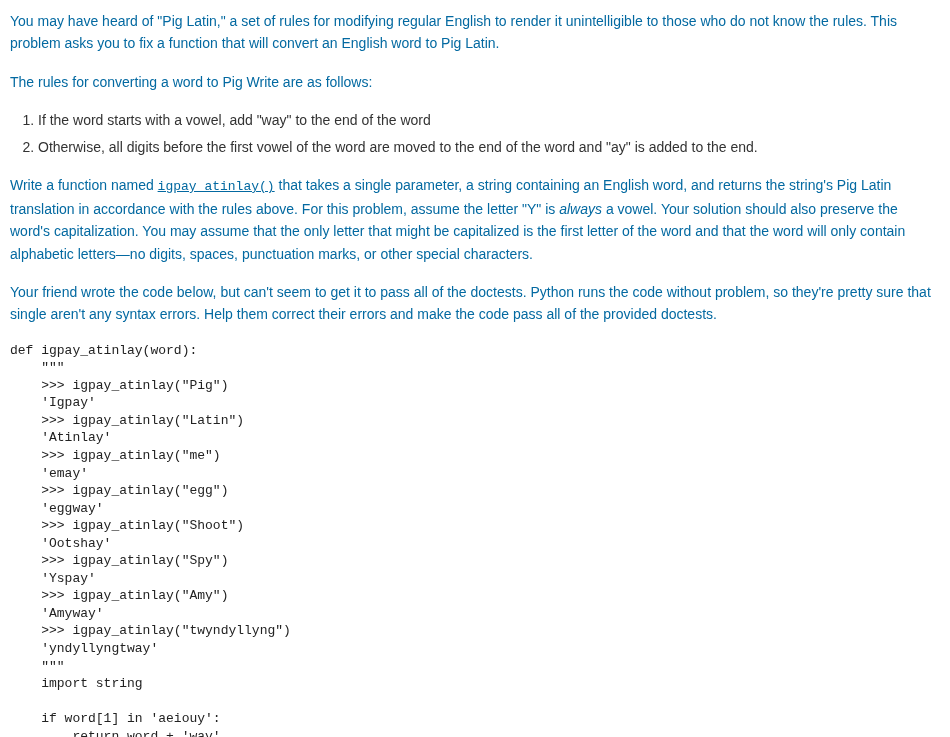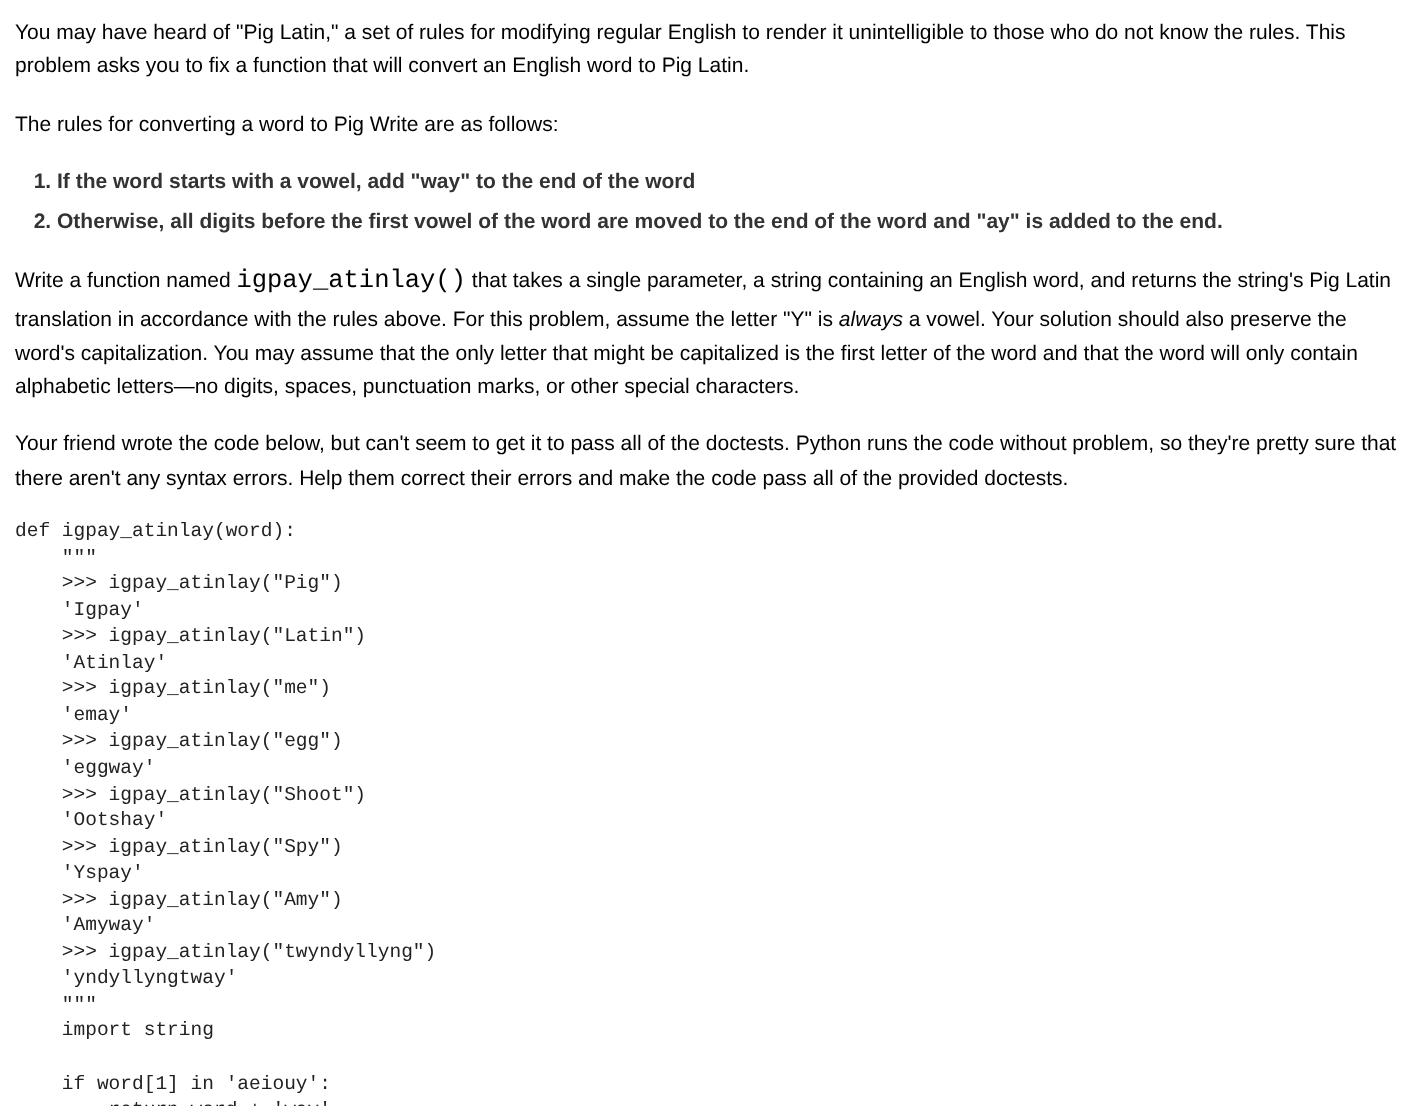--- a/index.html
+++ b/index.html
@@ -7,35 +7,35 @@
     font-size: 14px;
     line-height: 1.6;
     color: #24292e;
     background: #ffffff;
     margin: 0;
     padding: 10px 10px 20px 10px;
     width: 930px;
   }
   p {
     margin: 0 0 16px 0;
-    color: #000000;
+    color: #0369a1;
   }
   ol {
     margin: 0 0 16px 0;
     padding-left: 28px;
     color: #333;
-    font-weight: bold;
   }
   ol li {
     margin-bottom: 4px;
   }
   code.inline {
     font-family: Consolas, "Courier New", monospace;
-    font-size: 17px;
+    font-size: 13px;
     background: transparent;
+    text-decoration: underline;
   }
   em {
   }
   pre.codeblock {
     font-family: Consolas, "Courier New", monospace;
     font-size: 13px;
     line-height: 1.35;
     white-space: pre;
     color: #222;
     margin: 0;
@@ -51,21 +51,21 @@
 
 <ol>
   <li>If the word starts with a vowel, add "way" to the end of the word</li>
   <li>Otherwise, all digits before the first vowel of the word are moved to the end of the word and "ay" is added to the end.</li>
 </ol>
 
 <p>
   <span>Write a function named </span><code class="inline">igpay_atinlay()</code><span> that takes a single parameter, a string containing an English word, and returns the string's Pig Latin translation in accordance with the rules above. For this problem, assume the letter "Y" is </span><em>always</em><span> a vowel. Your solution should also preserve the word's capitalization. You may assume that the only letter that might be capitalized is the first letter of the word and that the word will only contain alphabetic letters—no digits, spaces, punctuation marks, or other special characters.</span>
 </p>
 
-<p>Your friend wrote the code below, but can't seem to get it to pass all of the doctests. Python runs the code without problem, so they're pretty sure that there aren't any syntax errors. Help them correct their errors and make the code pass all of the provided doctests.</p>
+<p>Your friend wrote the code below, but can't seem to get it to pass all of the doctests. Python runs the code without problem, so they're pretty sure that single aren't any syntax errors. Help them correct their errors and make the code pass all of the provided doctests.</p>
 
 <pre class="codeblock">def igpay_atinlay(word):
     """
     &gt;&gt;&gt; igpay_atinlay("Pig")
     'Igpay'
     &gt;&gt;&gt; igpay_atinlay("Latin")
     'Atinlay'
     &gt;&gt;&gt; igpay_atinlay("me")
     'emay'
     &gt;&gt;&gt; igpay_atinlay("egg")

